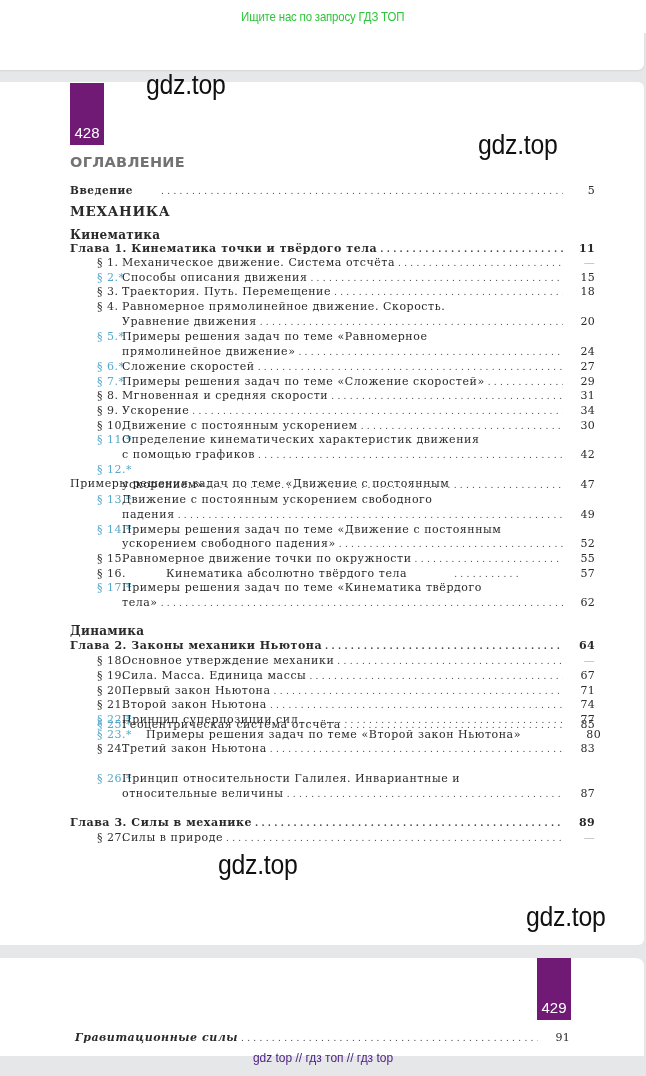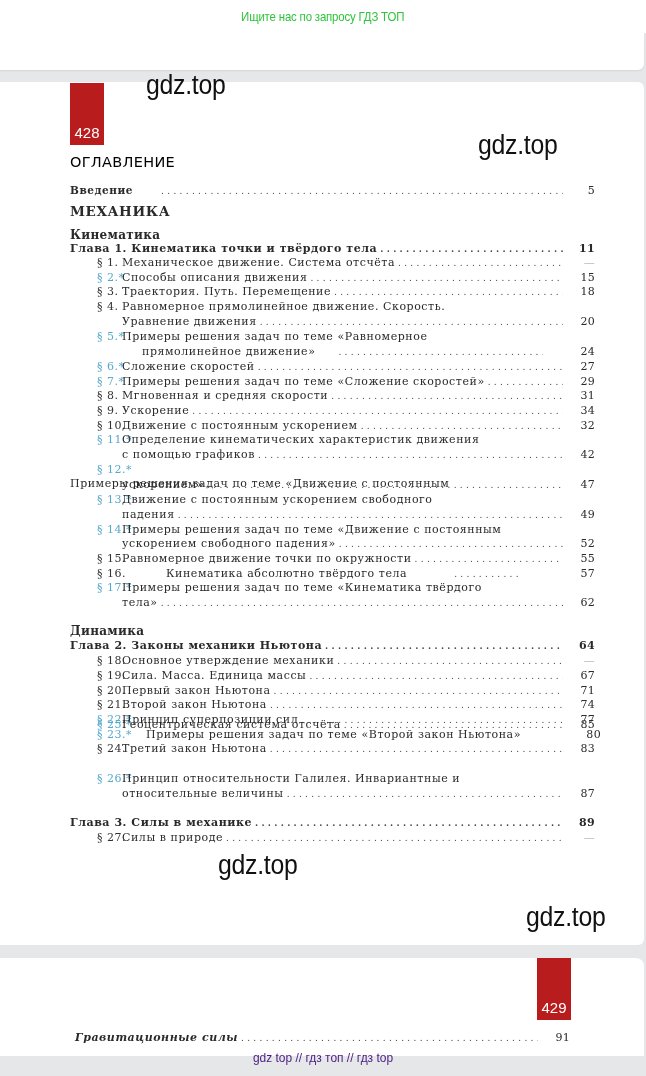--- a/index.html
+++ b/index.html
@@ -31,41 +31,41 @@
     position: absolute; left: 0; top: 82px; width: 644px; height: 863px;
     background: #ffffff;
     border-top-right-radius: 6px; border-bottom-right-radius: 6px;
   }
   .page-card-2 {
     position: absolute; left: 0; top: 958px; width: 644px; height: 98px;
     background: #ffffff;
     border-top-right-radius: 8px;
   }
   .page-tab {
-    position: absolute; width: 34px; background: #b91c1c;
+    position: absolute; width: 34px; background: #701a75;
     color: #ffffff;
     font-family: "Liberation Sans", sans-serif; font-size: 15px;
     display: flex; align-items: flex-end; justify-content: center;
     padding-bottom: 4px;
   }
   .tab-428 { left: 70px; top: 1px; height: 62px; }
   .tab-429 { left: 537px; top: 0; height: 62px; }
 
   .watermark {
     position: absolute;
     font-family: "Liberation Sans", sans-serif;
     font-size: 27px; color: #111111;
     transform: scaleX(0.92); transform-origin: left top;
     letter-spacing: -0.3px;
   }
 
   .toc-title {
     position: absolute; left: 70px; top: 72px;
-    font-family: "DejaVu Sans", sans-serif; font-weight: normal;
-    font-size: 14.5px; color: #000000; letter-spacing: 0.3px;
+    font-family: "DejaVu Sans", sans-serif; font-weight: bold;
+    font-size: 14.5px; color: #737373; letter-spacing: 0.3px;
   }
 
   .toc { position: absolute; left: 70px; top: 0; width: 525px; font-size: 11px; color: #2a2a2a; }
   .row {
     position: absolute; left: 0; width: 525px; height: 14px;
     display: flex; align-items: baseline; line-height: 14px;
     white-space: nowrap;
   }
   .num { width: 52px; padding-left: 27px; flex-shrink: 0; color: #333; letter-spacing: 0.5px; }
   .num.star { color: #57a9cb; }
@@ -157,21 +157,21 @@
       <div class="row cont" style="top:233px;">
         <span class="num"></span>
         <span class="txt">Уравнение движения</span>
         <span class="dots"></span>
         <span class="pg">20</span>
       </div>
       <div class="row" style="top:248px;">
         <span class="num star">§ 5.*</span>
         <span class="txt">Примеры решения задач по теме «Равномерное</span>
       </div>
-      <div class="row cont" style="top:263px;gap:20px;">
+      <div class="row cont" style="top:263px;">
         <span class="num"></span>
         <span class="txt">прямолинейное движение»</span>
         <span class="dots"></span>
         <span class="pg">24</span>
       </div>
       <div class="row" style="top:278px;">
         <span class="num star">§ 6.*</span>
         <span class="txt">Сложение скоростей</span>
         <span class="dots"></span>
         <span class="pg">27</span>
@@ -191,21 +191,21 @@
       <div class="row" style="top:322px;">
         <span class="num">§ 9.</span>
         <span class="txt">Ускорение</span>
         <span class="dots"></span>
         <span class="pg">34</span>
       </div>
       <div class="row" style="top:337px;">
         <span class="num">§ 10.</span>
         <span class="txt">Движение с постоянным ускорением</span>
         <span class="dots"></span>
-        <span class="pg">32</span>
+        <span class="pg">30</span>
       </div>
       <div class="row" style="top:351px;">
         <span class="num star">§ 11.*</span>
         <span class="txt">Определение кинематических характеристик движения</span>
       </div>
       <div class="row cont" style="top:366px;">
         <span class="num"></span>
         <span class="txt">с помощью графиков</span>
         <span class="dots"></span>
         <span class="pg">42</span>

